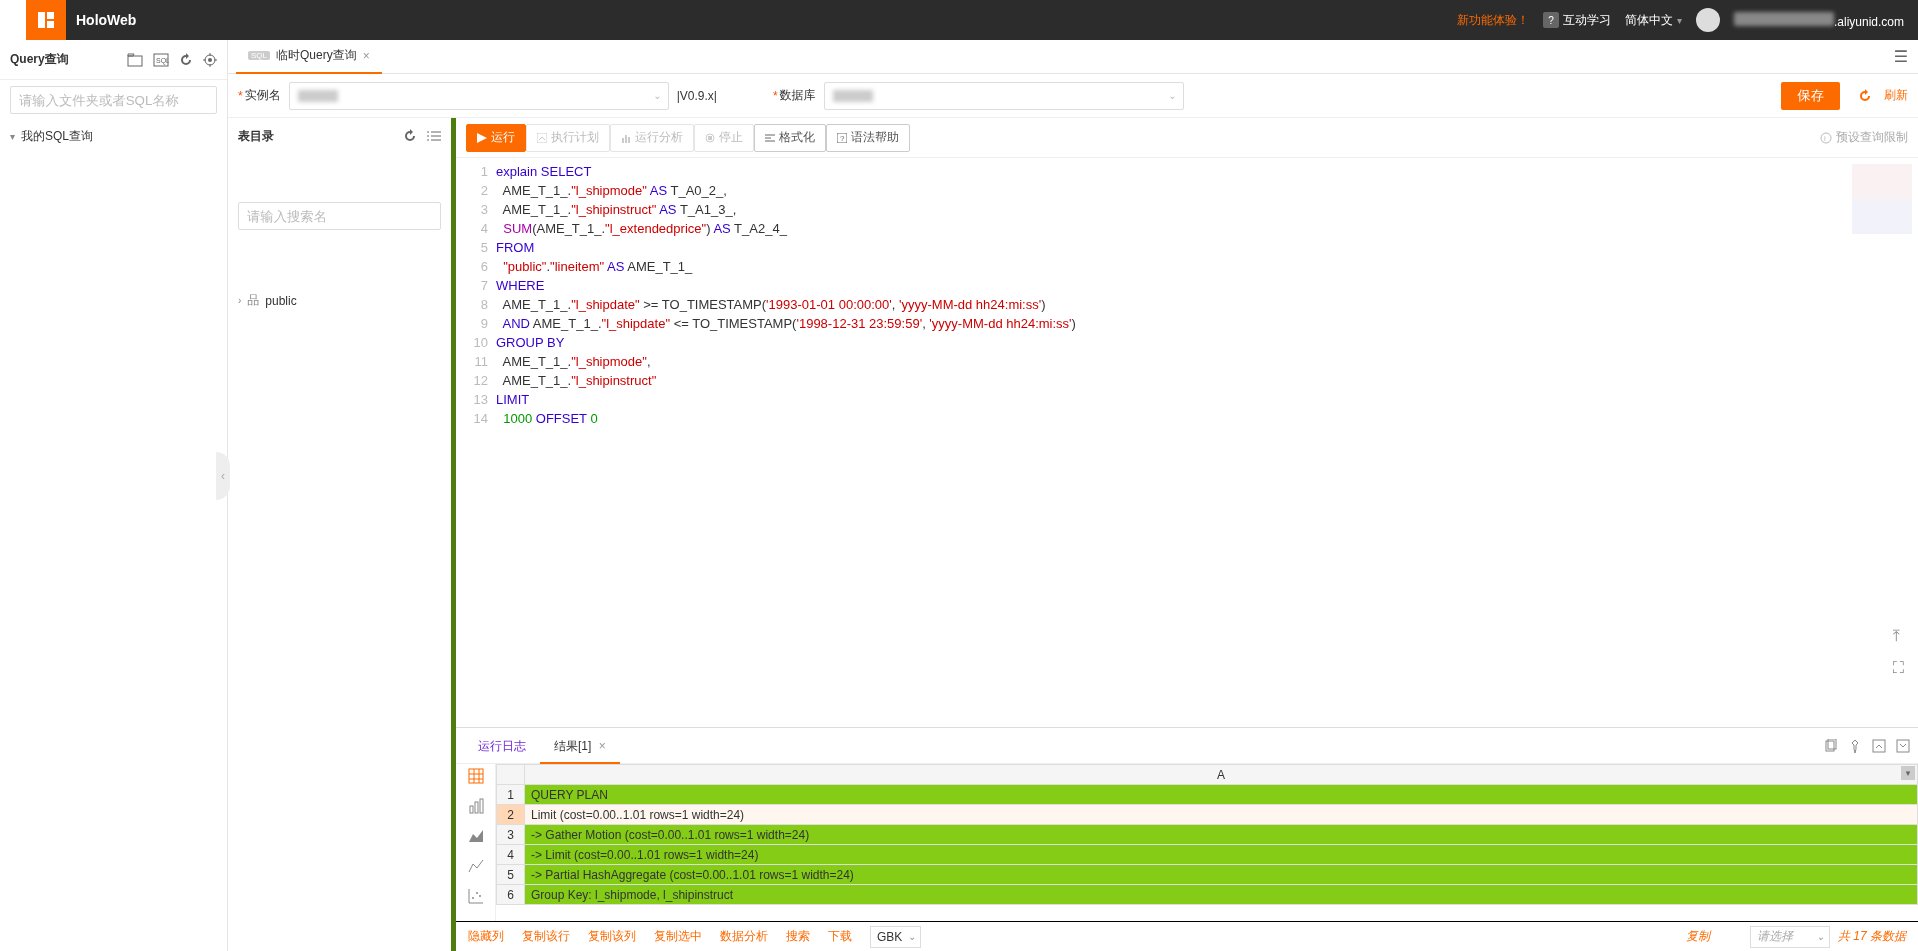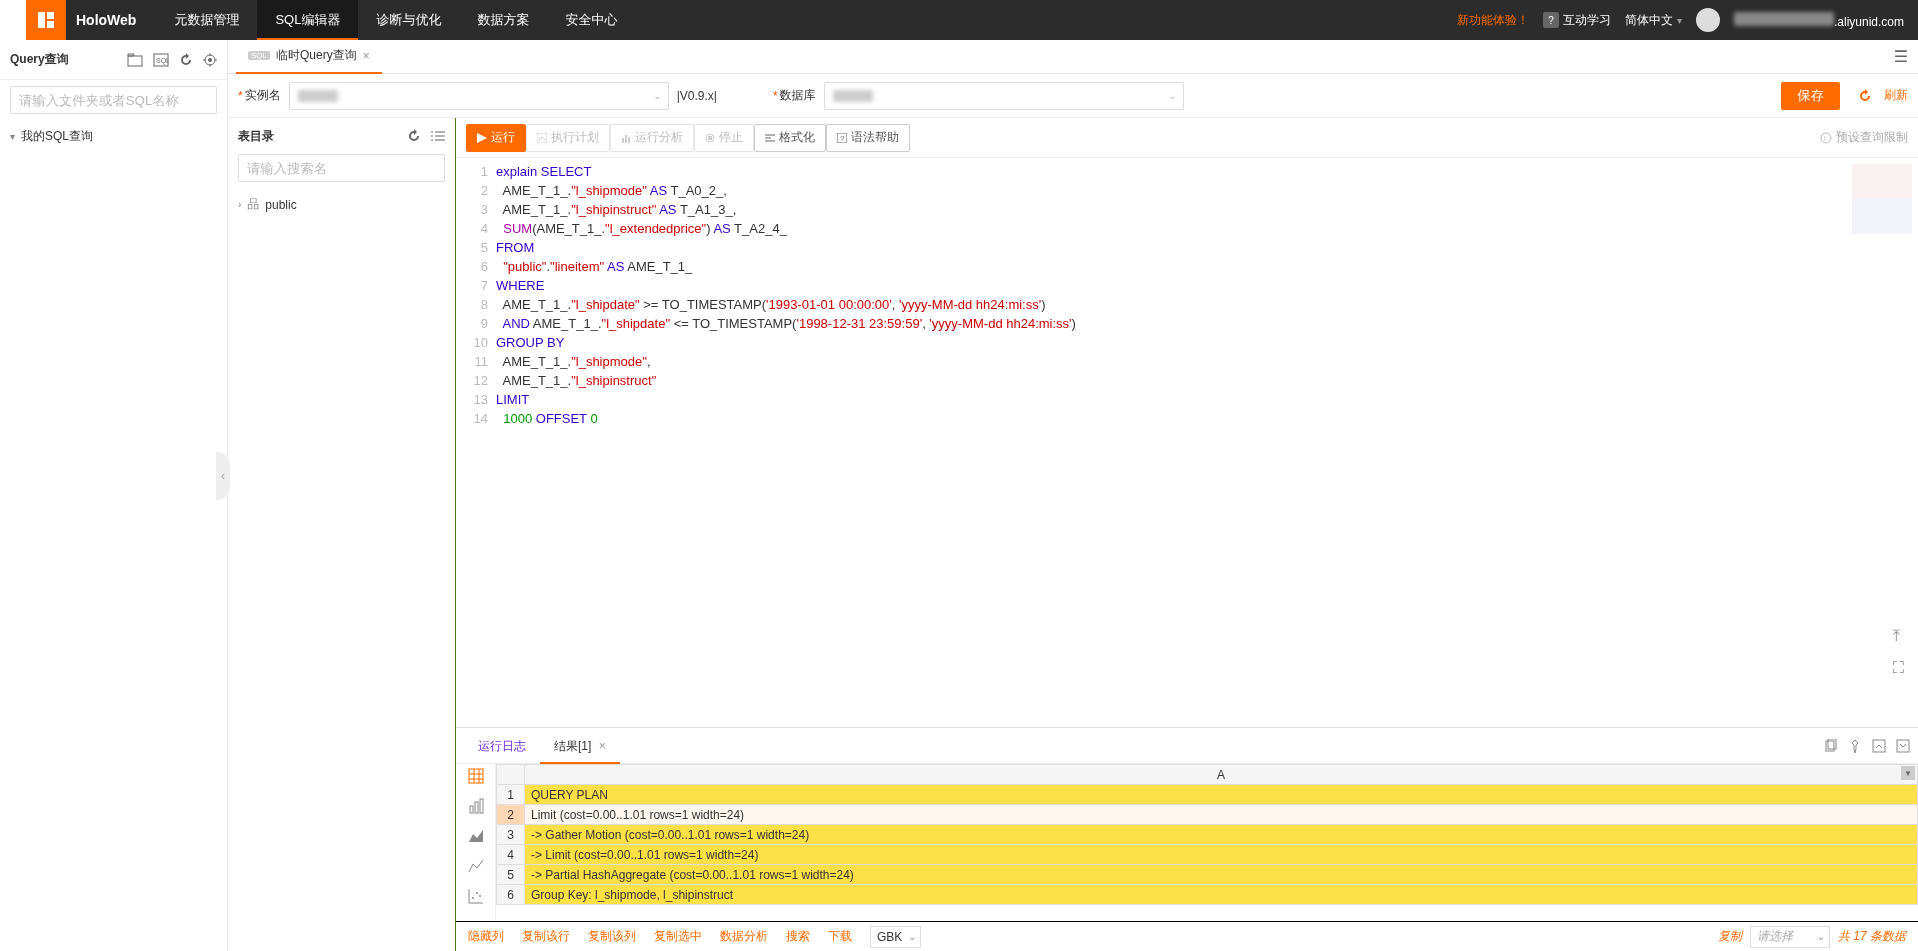--- a/index.html
+++ b/index.html
@@ -37,21 +37,21 @@
 .hamburger { margin-left:auto; margin-right:10px; color:#666; cursor:pointer; font-size:16px;}
 .params-row { height:44px; display:flex; align-items:center; padding:0 10px; gap:8px; border-bottom:1px solid #eee; }
 .param-label { display:flex; align-items:center; gap:2px; font-size:12px; }
 .req-star { color:#ff4d00; }
 .select-box { height:28px; border:1px solid #ddd; border-radius:2px; display:flex; align-items:center; padding:0 20px 0 8px; position:relative; background:#fff; cursor:pointer;}
 .select-box .chev { position:absolute; right:6px; color:#bbb; }
 .select-blur { width:40px; height:12px; background:#ccc; filter:blur(2px);}
 .save-btn { height:28px; background:#fd6a00; color:#fff; border:none; padding:0 16px; border-radius:2px; cursor:pointer; margin-left:auto;}
 .refresh-link { color:#fd6a00; display:flex; align-items:center; gap:12px; cursor:pointer; margin-left:10px;}
 .two-col { flex:1; display:flex; min-height:0; }
-.table-panel { width:228px; border-right:1px solid #4d7c0f; display:flex; flex-direction:column; }
+.table-panel { width:228px; border-right:5px solid #4d7c0f; display:flex; flex-direction:column;gap:48px; }
 .tp-header { height:36px; display:flex; align-items:center; padding:0 10px; }
 .tp-header .t-title { font-weight:bold; flex:1; }
 .tp-header .t-icons { display:flex; gap:10px; color:#666; }
 .tp-header .t-icons span{cursor:pointer;}
 .tp-search { padding:0 10px 6px; }
 .tp-search input { width:100%; height:28px; border:1px solid #ddd; padding:0 8px; border-radius:2px; }
 .tp-tree { padding:4px 10px; }
 .editor-panel { flex:1; display:flex; flex-direction:column; min-width:0; }
 .toolbar { height:40px; display:flex; align-items:center; padding:0 10px; border-bottom:1px solid #eee; }
 .btn { height:28px; display:inline-flex; align-items:center; gap:4px; padding:0 10px; border:1px solid #ccc; background:#fff; border-radius:2px; cursor:pointer; font-size:12px; color:#555;}
@@ -77,56 +77,49 @@
 .res-tab { padding:0 14px; height:36px; line-height:36px; cursor:pointer; color:#6d28d9;}
 .res-tab.active { color:#333; border-bottom:2px solid #fd6a00; }
 .res-icons { margin-left:auto; display:flex; gap:10px; color:#888;}
 .res-icons span{cursor:pointer;}
 .res-body { flex:1; display:flex; min-height:0;}
 .view-switch { width:40px; border-right:1px solid #eee; display:flex; flex-direction:column; align-items:center; padding-top:4px; gap:14px; color:#888;}
 .view-switch span{cursor:pointer;font-size:16px;}
 .view-switch span.active{ color:#fd6a00;}
 .grid-wrap { flex:1; overflow:auto; position:relative;}
 table.grid { border-collapse:collapse; width:100%; font-size:12px;}
-table.grid th, table.grid td { border:1px solid #ddd; padding:2px 6px; height:20px; text-align:left; background:#fde047;}
+table.grid th, table.grid td { border:1px solid #ddd; padding:2px 6px; height:20px; text-align:left; background:#84cc16;}
 table.grid th { background:#f5f5f5; font-weight:normal;}
 table.grid th.row-h { width:28px; text-align:center; background:#f5f5f5;}
 table.grid tr.sel td { background:#fff7ef;}
 table.grid tr.sel th.row-h{ background:#ffd7b5;}
 .col-a-header{ position:relative; text-align:center !important;}
 .col-a-dd{ position:absolute; right:2px; top:1px; width:14px;height:14px;background:#ccc; display:flex;align-items:center;justify-content:center;font-size:9px;color:#666;}
 .footer { height:30px; border-top:1px solid #000000; display:flex; align-items:center; gap:18px; padding:0 12px; color:#fd6a00;}
 .footer .plain { color:#666;}
 .footer .dl-sel{ border:1px solid #ddd; height:22px; display:flex;align-items:center;padding:0 18px 0 6px;position:relative;color:#333;}
 .footer .dl-sel .chev{position:absolute;right:4px;}
 .footer-right{ margin-left:auto; display:flex; align-items:center; gap:8px;font-style:italic;}
-.footer-right .sel2{ border:1px solid #ddd; height:22px; width:80px;display:flex;align-items:center;padding:0 18px 0 6px;position:relative;color:#aaa;}
+.footer-right .sel2{ border:1px solid #ddd; height:22px; width:80px;display:flex;align-items:center;padding:0 18px 0 6px;position:relative;color:#aaa;margin-left:32px;}
 .footer-right .sel2 .chev{position:absolute;right:4px;}
 svg{display:block;}
 input::placeholder{color:#bbb;}
 </style>
 </head>
 <body>
 
 <div class="topbar">
   <div class="logo">
     <svg width="20" height="20" viewBox="0 0 20 20">
         <rect x="2" y="2" width="7" height="16" fill="#fff"></rect>
         <rect x="11" y="2" width="7" height="7" fill="#fff"></rect>
         <rect x="11" y="11" width="7" height="7" fill="#fff"></rect>
       </svg>
   </div>
   <div class="brand">HoloWeb</div>
-  <div id="nav-host" style="display:flex;">
-      <div class="nav-item">元数据管理</div>
-      <div class="nav-item active">SQL编辑器</div>
-      <div class="nav-item">诊断与优化</div>
-      <div class="nav-item">数据方案</div>
-      <div class="nav-item">安全中心</div>
-    </div>
   <div class="top-right">
     <span class="new-exp">新功能体验！</span>
     <span class="lang-item">
         <span class="help-badge">?</span>
         <span>互动学习</span>
       </span>
     <span class="lang-item">
         <span>简体中文</span>
         <span class="chev">▾</span>
       </span>

